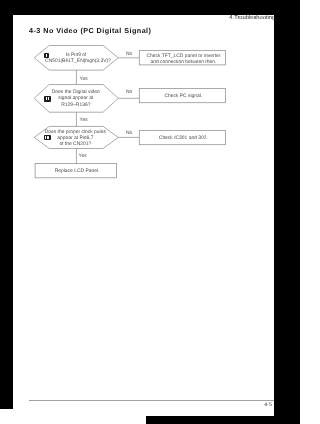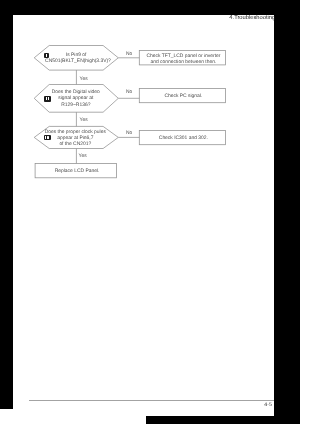--- a/index.html
+++ b/index.html
@@ -32,20 +32,21 @@
 </head>
 <body>
 
 <div class="frame" id="frame-top"></div>
 <div class="frame" id="frame-left"></div>
 <div class="frame" id="frame-right"></div>
 <div class="frame" id="frame-bottom"></div>
 
 <div id="page">
   <div id="hdr">4.Troubleshooting</div>
+  <div id="title">4-3 No Video (PC Digital Signal)</div>
 
   <div id="flow">
     <svg class="svgflow" width="261" height="401" viewBox="0 0 261 401" shape-rendering="geometricPrecision">
       <g fill="none" stroke="#939393" stroke-width="0.78">
         <polygon points="21.2,42.8 36.2,30.5 90.1,30.5 105.3,42.8 90.1,55.1 36.2,55.1"></polygon>
         <polygon points="21.2,83.3 36.2,69.5 90.1,69.5 105.3,83.3 90.1,97.2 36.2,97.2"></polygon>
         <polygon points="21.2,122.4 36.2,111.4 90.1,111.4 105.3,122.4 90.1,133.5 36.2,133.5"></polygon>
         <rect x="126.3" y="35.4" width="86.2" height="14.5"></rect>
         <rect x="126.3" y="73.5" width="86.2" height="14.2"></rect>
         <rect x="126.3" y="115.6" width="86.2" height="14.1"></rect>

